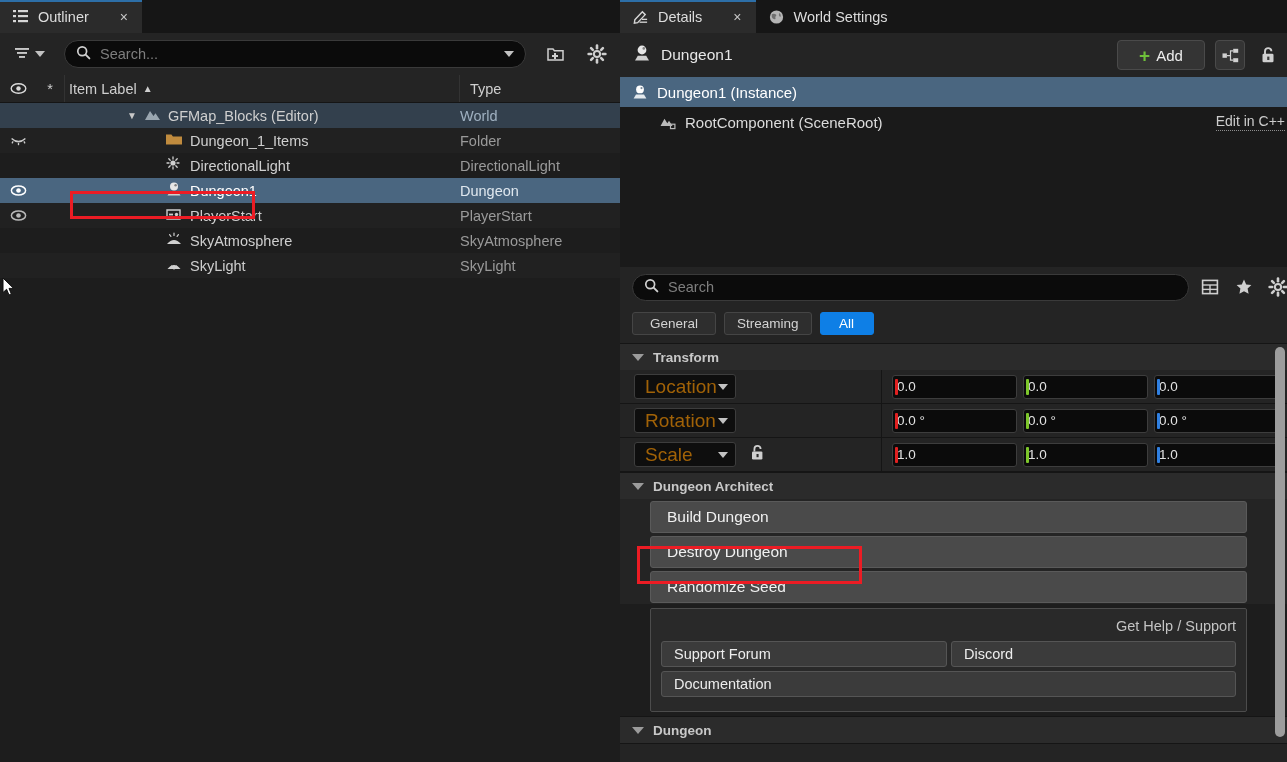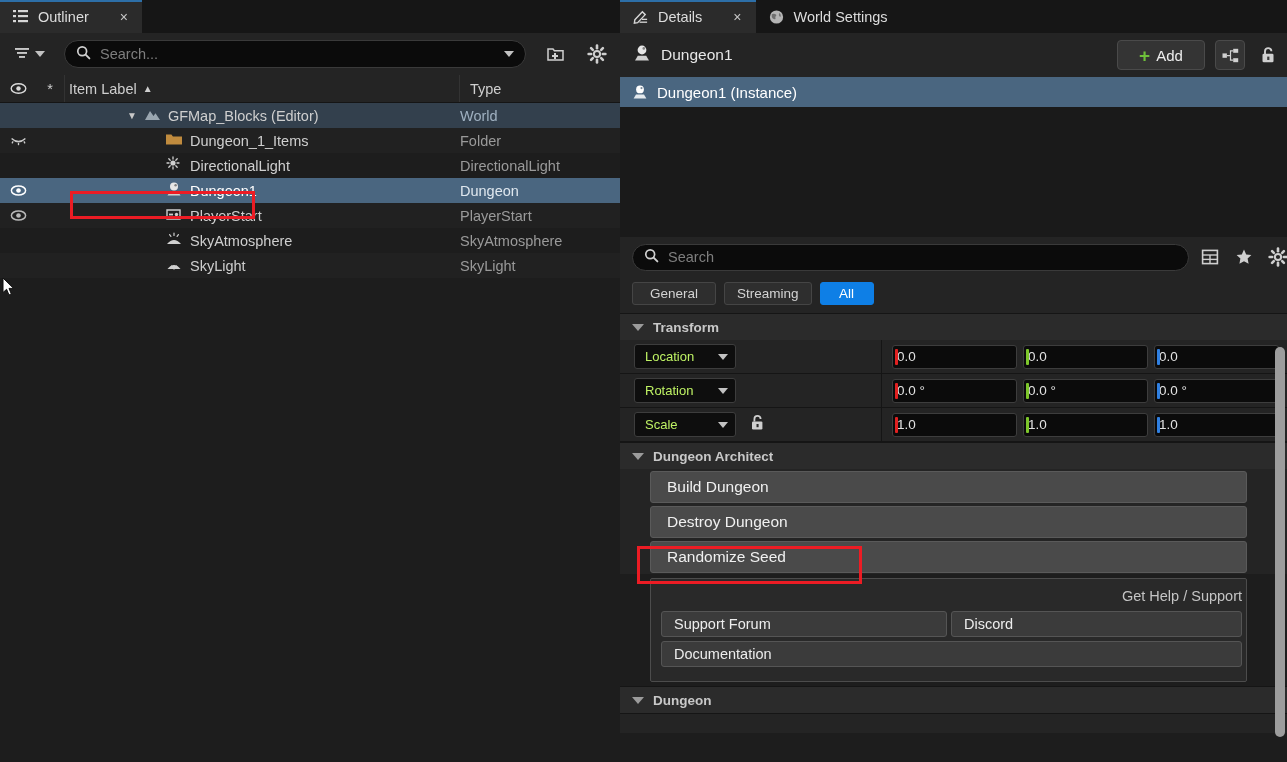--- a/index.html
+++ b/index.html
@@ -87,36 +87,36 @@
   .sechdr { height:27px; background:#2b2b2b; display:flex; align-items:center; gap:9px; padding-left:12px;
             font-size:13.5px; font-weight:bold; color:#c8c8c8; border-top:1px solid #151515; }
   .caret { width:0; height:0; border-left:6px solid transparent; border-right:6px solid transparent;
            border-top:7px solid #9b9b9b; }
 
   .prow { height:34px; display:flex; align-items:center; border-bottom:1px solid #151515; background:#242424; }
   .prow .namecell { width:262px; display:flex; align-items:center; gap:12px; padding-left:14px; height:100%;
                     border-right:1px solid #151515; }
   .combo { width:102px; height:25px; background:#0e0e0e; border:1px solid #3d3d3d; border-radius:3px;
            display:flex; align-items:center; justify-content:space-between; padding:0 7px 0 10px;
-           font-size:13px; color:#bef264; }
+           font-size:19px; color:#a16207; }
   .chev { width:0; height:0; border-left:5px solid transparent; border-right:5px solid transparent;
           border-top:6px solid #c2c2c2; }
   .valcell { flex:1; display:flex; align-items:center; gap:6px; padding:0 8px 0 10px; }
   .numfield { flex:1; height:24px; background:#0b0b0b; border:1px solid #3d3d3d; border-radius:3px;
               display:flex; align-items:center; padding-left:4px; font-size:13.5px; color:#e2e2e2; position:relative; }
   .numfield .axis { position:absolute; left:2px; top:3px; bottom:3px; width:3px; border-radius:1px; }
 
   .btnrow { background:#242424; padding:1px 0 0 0; display:flex; }
   .btnrow .spacer { width:30px; }
   .bigbtn { flex:1; height:32px; margin:1px 40px 1px 0; background:#4a4a4a; border:1px solid #5a5a5a;
             border-radius:3px; display:flex; align-items:center; padding-left:16px;
             font-size:15.5px; color:#f0f0f0; }
 
   .helpcard { margin:4px 40px 4px 30px; border:1px solid #4c4c4c; border-radius:2px; background:#292929;
-              padding:8px 4px 10px 10px; }
+              padding:8px 10px 10px 10px; }
   .helpcard .htitle { font-size:14.5px; color:#c4c4c4; margin:1px 0 7px 4px; }
   .helprow { display:flex; gap:4px; margin-bottom:4px; }
   .helpbtn { height:26px; background:#3b3b3b; border:1px solid #555; border-radius:3px;
              display:flex; align-items:center; padding-left:12px; font-size:14.5px; color:#ededed; }
 
   .vscroll { position:absolute; right:2px; width:10px; background:#9d9d9d; border-radius:5px; }
 
   .cursor { position:absolute; pointer-events:none; }
 </style>
 </head>
@@ -425,20 +425,31 @@
       <div class="crow sel">
         <span class="cicon">
           <svg width="18" height="16" viewBox="0 0 18 16">
             <circle cx="9" cy="5.4" r="3.9" fill="#ffffff"></circle>
             <circle cx="10.5" cy="4.1" r="1.1" fill="#7a8b9a"></circle>
             <path d="M2.6 14.4 L5 10.6 h8 l2.4 3.8 Z" fill="#e3e9ee"></path>
           </svg>
         </span>
         <span>Dungeon1 (Instance)</span>
       </div>
+      <div class="crow">
+        <span style="width:28px"></span>
+        <span class="cicon">
+          <svg width="18" height="16" viewBox="0 0 18 16">
+            <path d="M1.5 12 L5.5 4.8 L8.3 9.2 L10 6.8 L13.6 12 Z" fill="#b9b9b9"></path>
+            <rect x="11.5" y="10.2" width="4.4" height="4.4" fill="none" stroke="#b9b9b9" stroke-width="1.2"></rect>
+          </svg>
+        </span>
+        <span>RootComponent (SceneRoot)</span>
+        <span class="editcpp">Edit in C++</span>
+      </div>
     </div>
 
     <div class="dspacer"></div>
 
     <div class="dsearchrow">
       <div class="dsearchbox">
         <span>
           <svg width="15" height="15" viewBox="0 0 15 15">
             <circle cx="6.2" cy="6.2" r="4.4" fill="none" stroke="#d0d0d0" stroke-width="1.7"></circle>
             <line x1="9.6" y1="9.6" x2="13.4" y2="13.4" stroke="#d0d0d0" stroke-width="1.9" stroke-linecap="round"></line>

